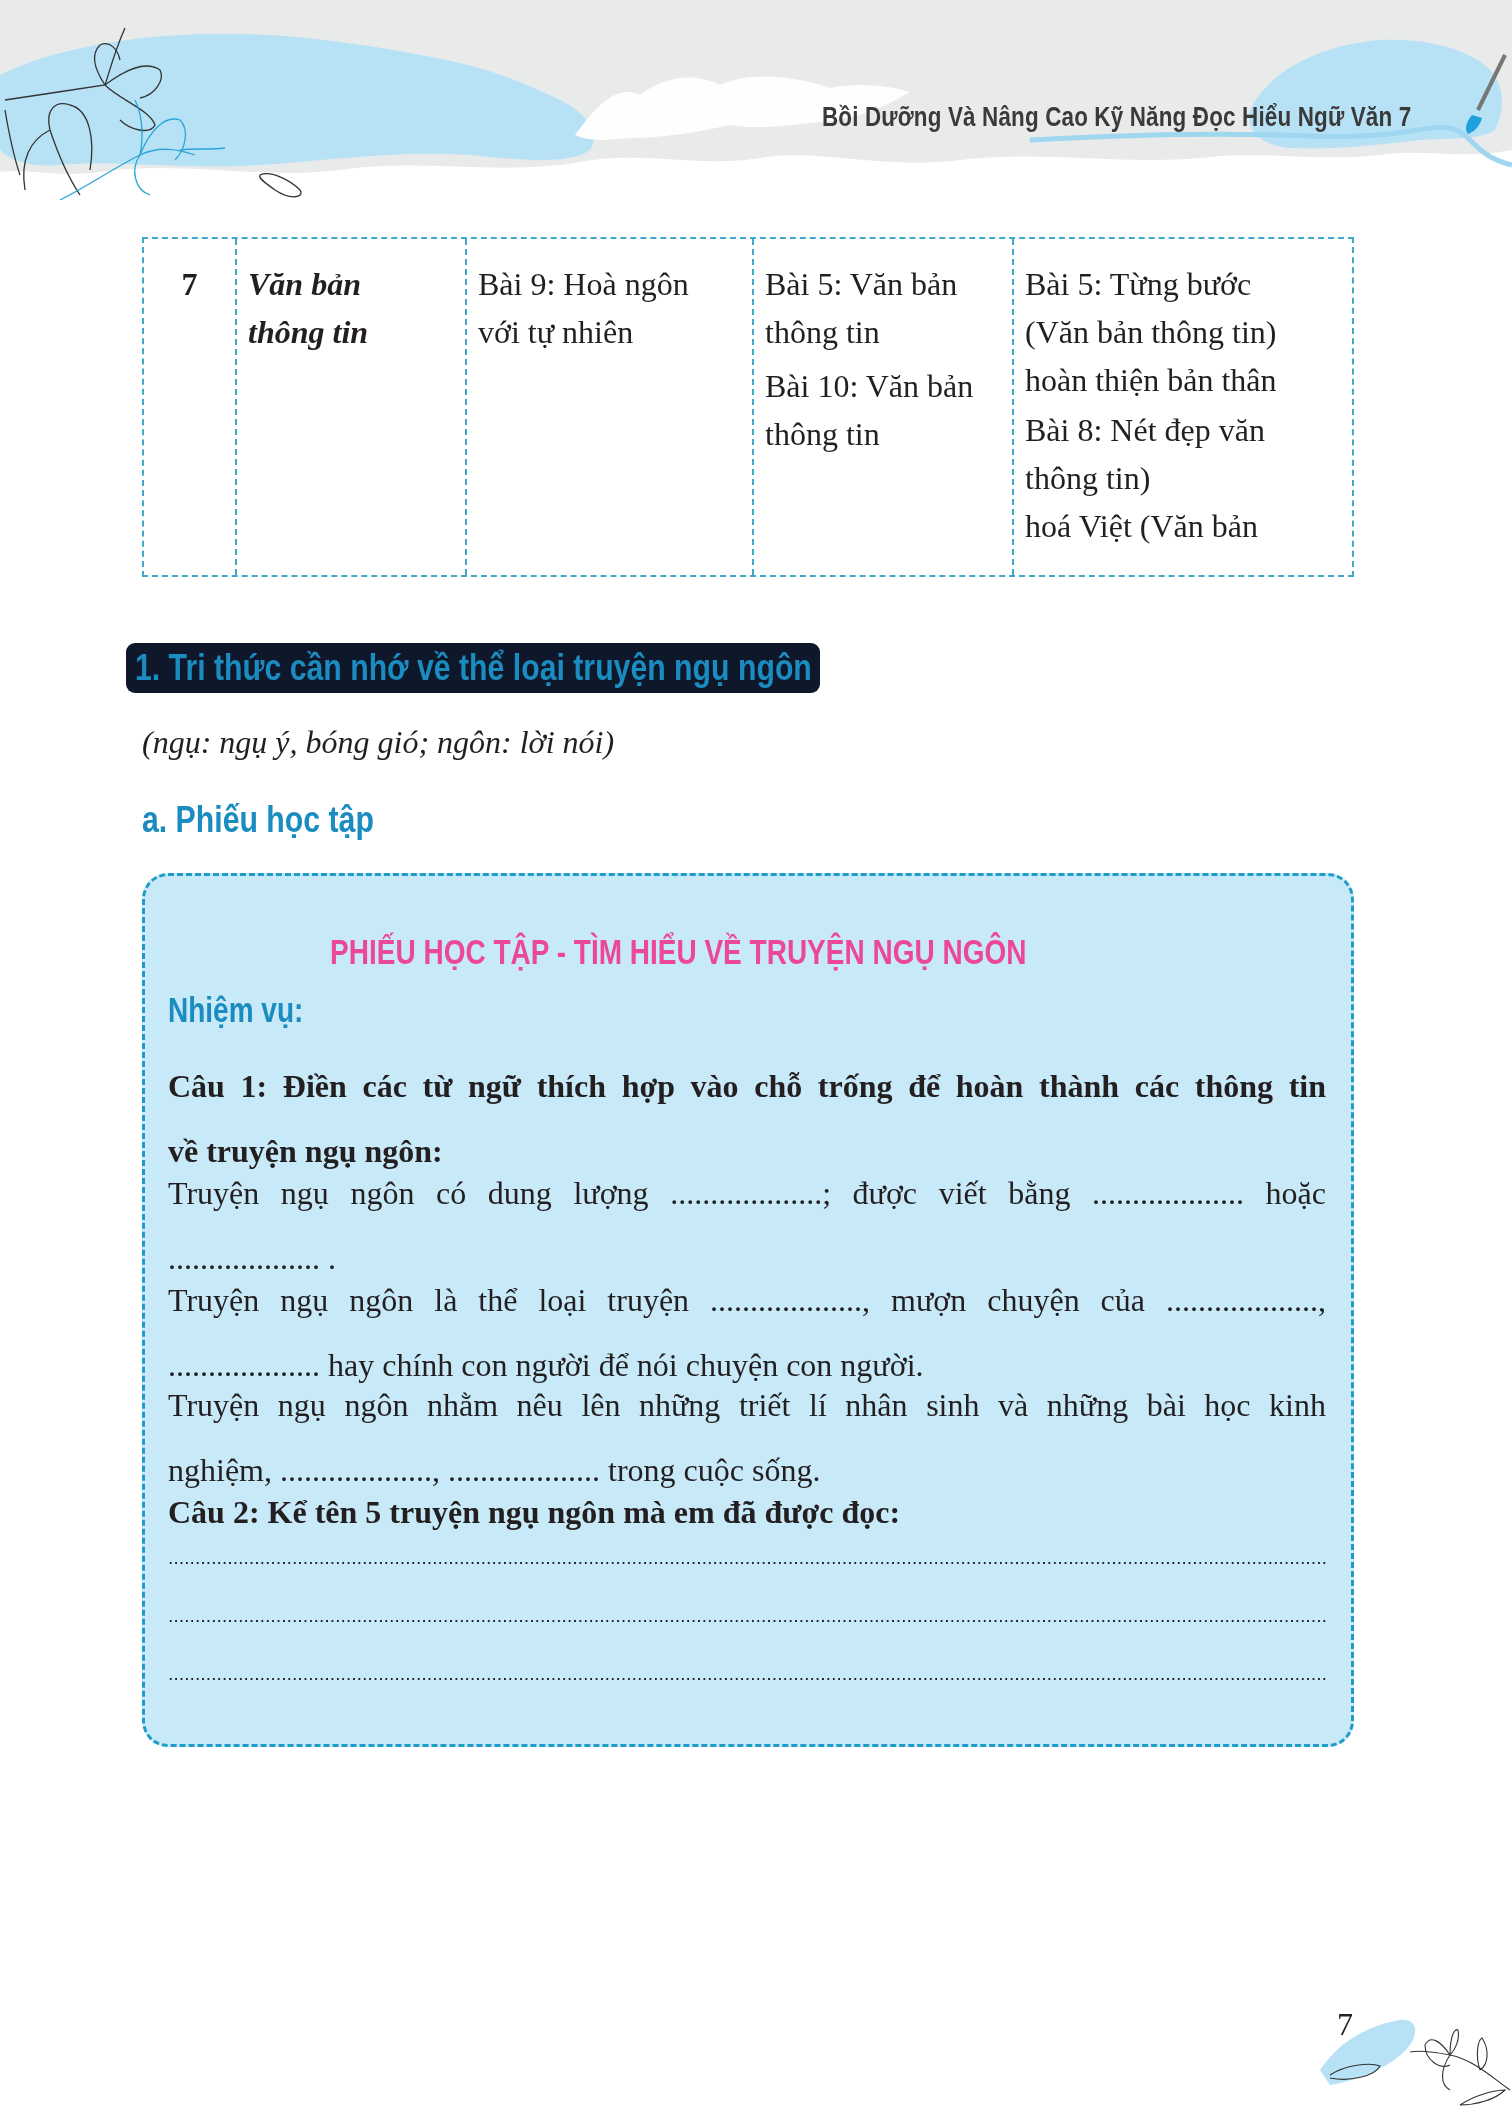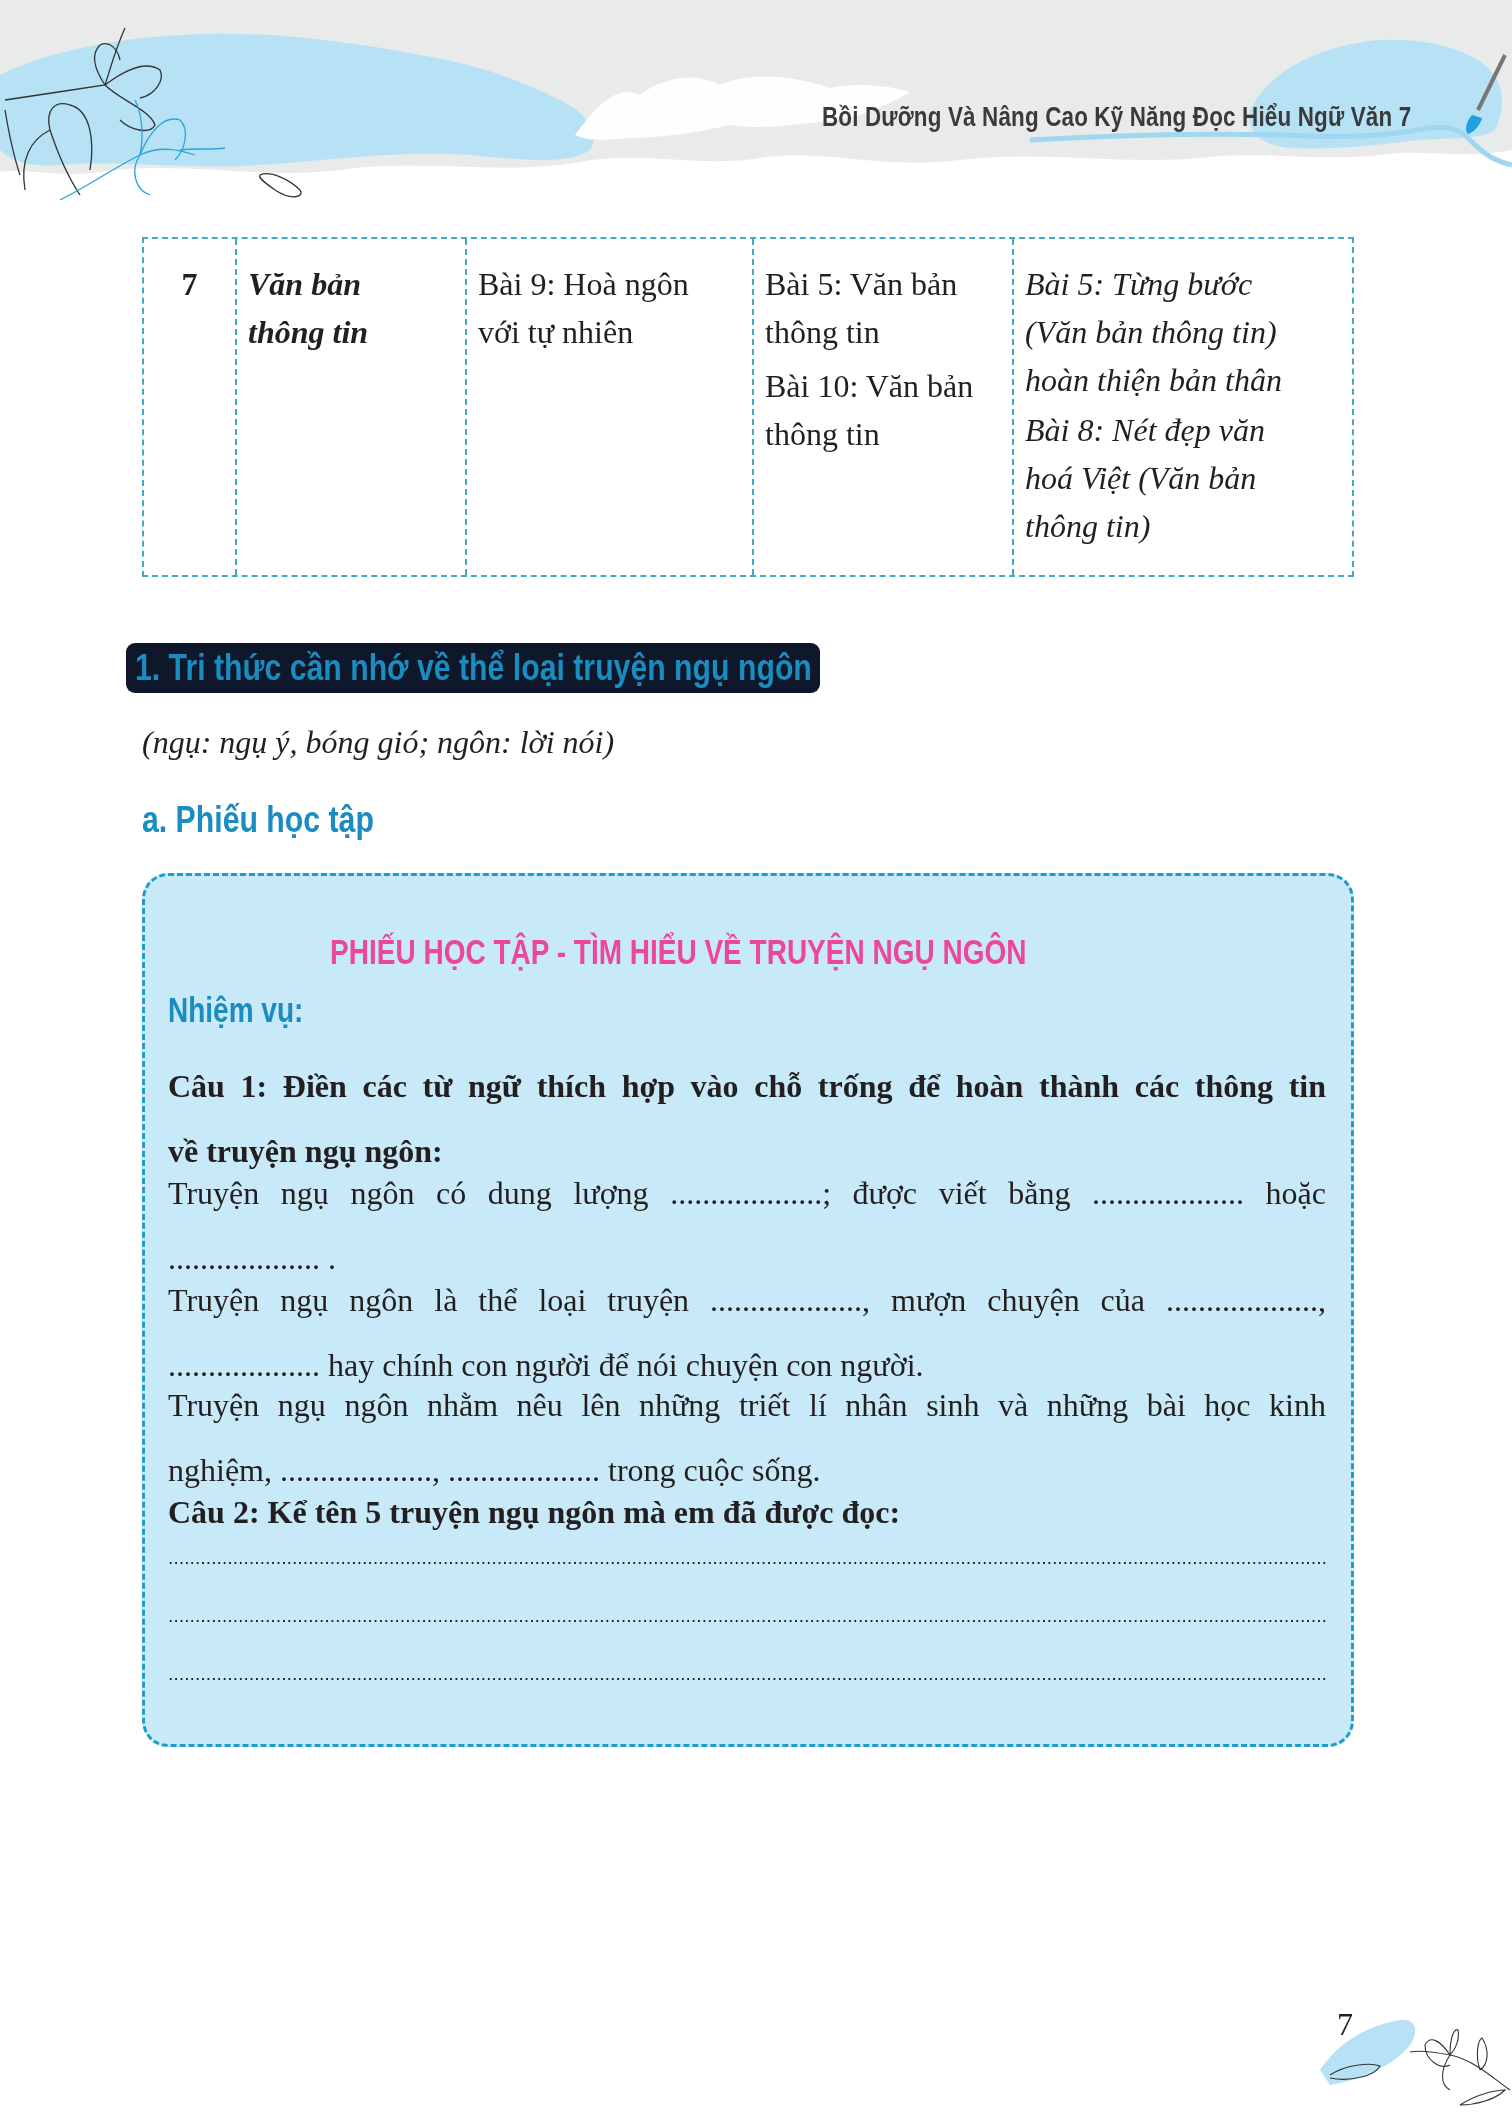--- a/index.html
+++ b/index.html
@@ -25,21 +25,21 @@
   .curr-table {
     position:absolute; left:142px; top:237px; width:1212px; height:340px;
     border:2px dashed #3fa9c9; box-sizing:border-box;
   }
   .curr-col {
     position:absolute; top:0; bottom:0; box-sizing:border-box;
     border-right:2px dashed #3fa9c9;
     padding-top:21px;
     font-size:32px; line-height:48px;
   }
-  .curr-col.last { border-right:none;font-style:italic; }
+  .curr-col.last { border-right:none; }
   .cell-line { display:block; white-space:nowrap; }
   .cell-gap { height:10px; }
   .col-num { left:0; width:93px; text-align:center; font-weight:bold; }
   .col-genre { left:93px; width:230px; padding-left:11px; font-weight:bold; font-style:italic; }
   .col-b1 { left:323px; width:287px; padding-left:11px; }
   .col-b2 { left:610px; width:260px; padding-left:11px; }
   .col-b3 { left:870px; width:340px; padding-left:11px; }
 
   
   .section-heading {
@@ -166,22 +166,22 @@
     </div>
   </div>
   <div class="curr-col col-b3 last">
     <div>
       <span class="cell-line">Bài 5: Từng bước</span>
       <span class="cell-line">(Văn bản thông tin)</span>
       <span class="cell-line">hoàn thiện bản thân</span>
     </div>
     <div style="margin-top:2px">
       <span class="cell-line">Bài 8: Nét đẹp văn</span>
+      <span class="cell-line">thông tin)</span>
       <span class="cell-line">hoá Việt (Văn bản</span>
-      <span class="cell-line">thông tin)</span>
     </div>
   </div>
 </div>
 
 <div class="section-heading">
   <span>1. Tri thức cần nhớ về thể loại truyện ngụ ngôn</span>
 </div>
 <div class="etymology">(ngụ: ngụ ý, bóng gió; ngôn: lời nói)</div>
 <div class="sub-heading">a. Phiếu học tập</div>
 

